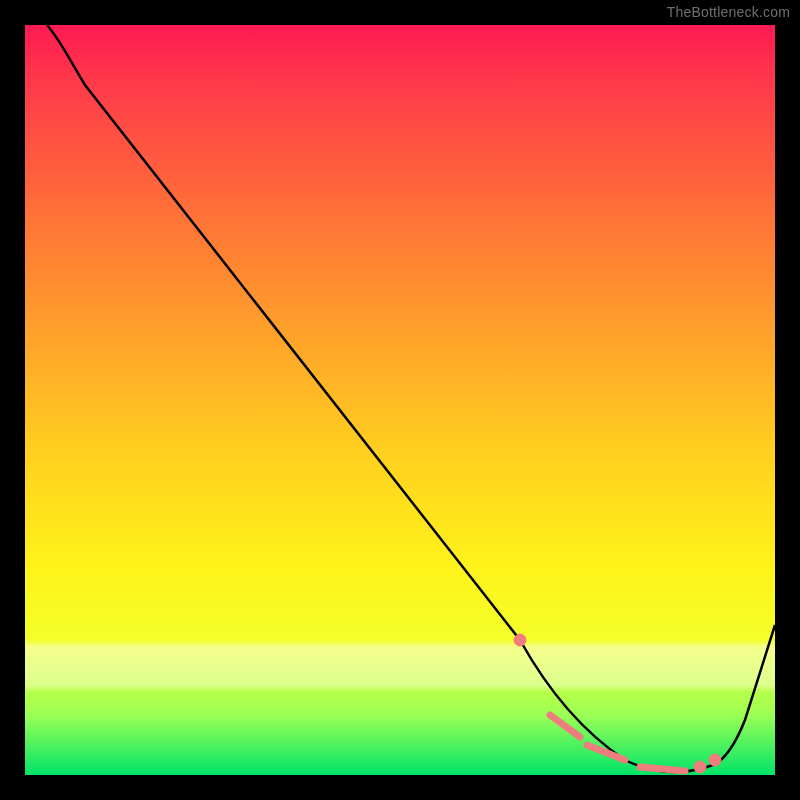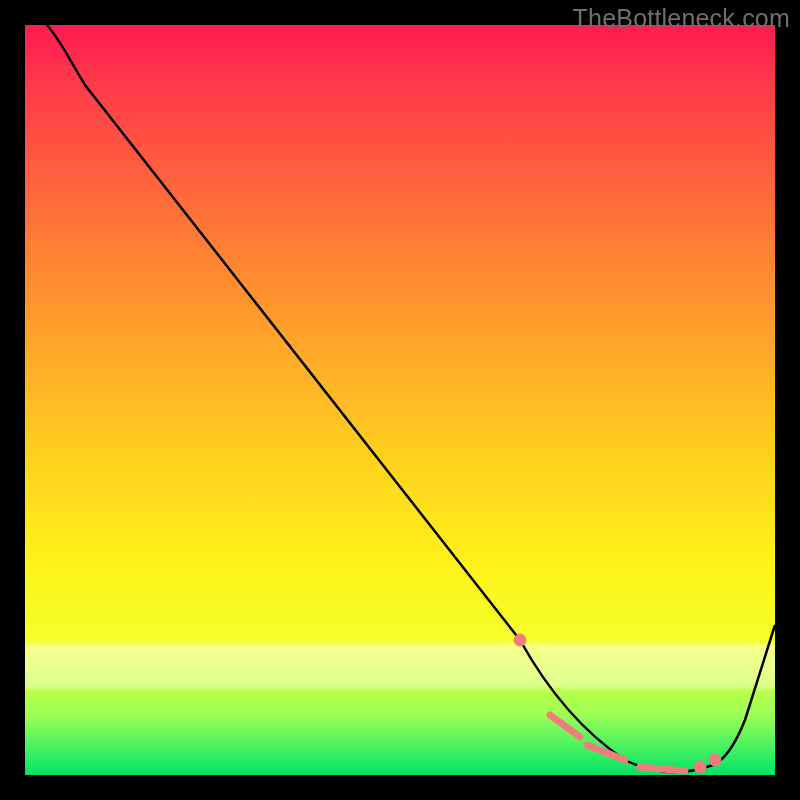--- a/index.html
+++ b/index.html
@@ -44,21 +44,21 @@
         #fff21a 72%,
         #f4ff2a 82%,
         #9bff55 92%,
         #00e468 100%);
   }
   .attribution {
     position: absolute;
     top: 4px;
     right: 10px;
     color: #6f6f6f;
-    font-size: 25px;
+    font-size: 14px;
     font-weight: 500;
     letter-spacing: 0.2px;
   }
   svg.curve {
     position: absolute;
     left: 25px;
     top: 25px;
     width: 750px;
     height: 750px;
     overflow: visible;

